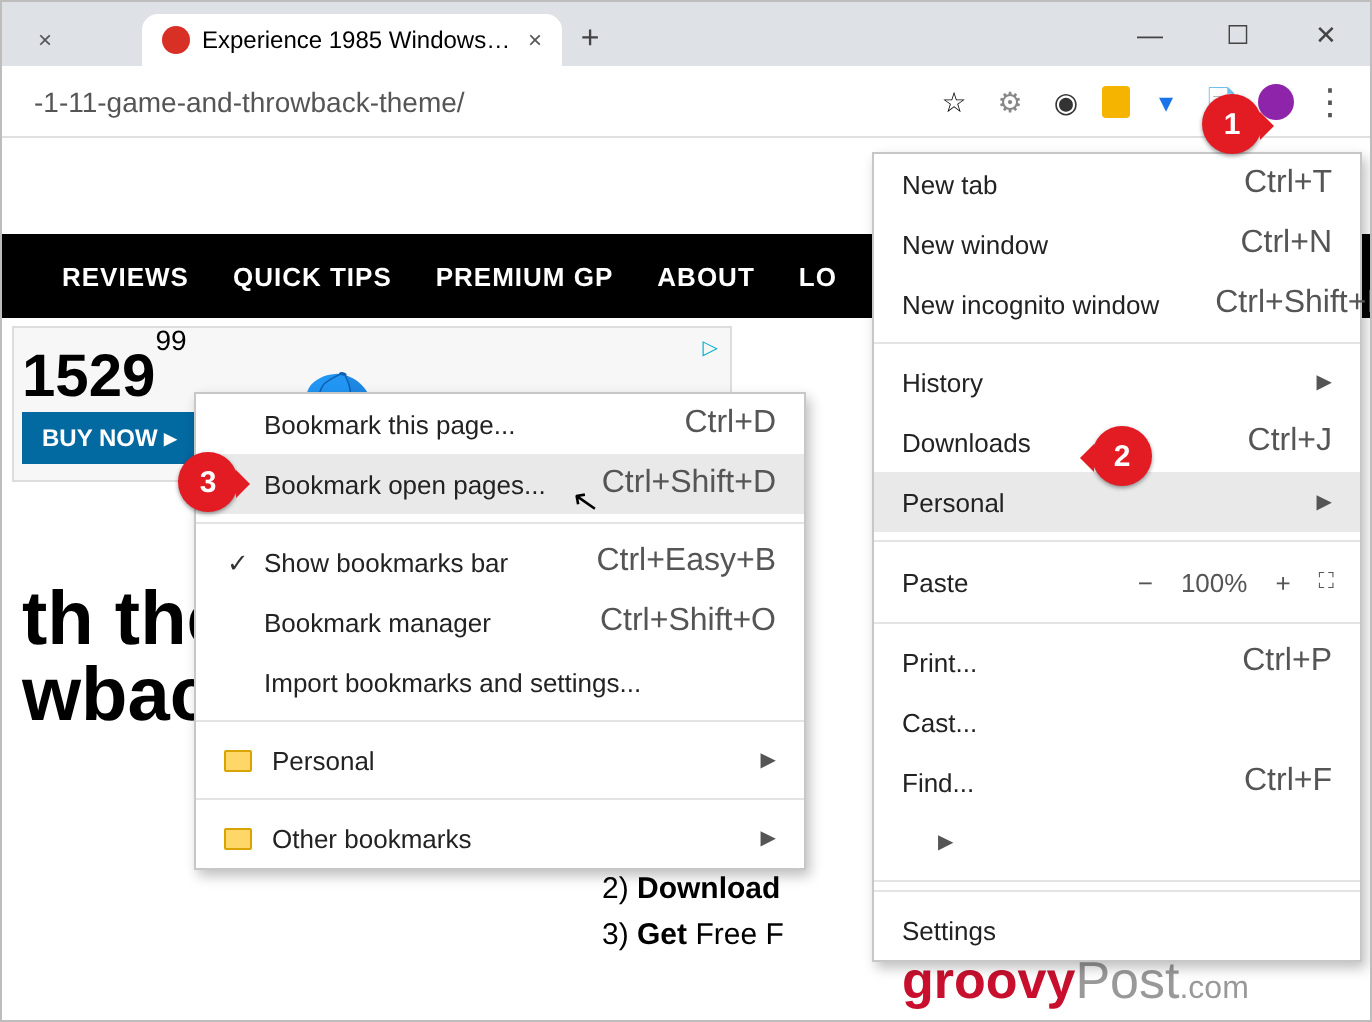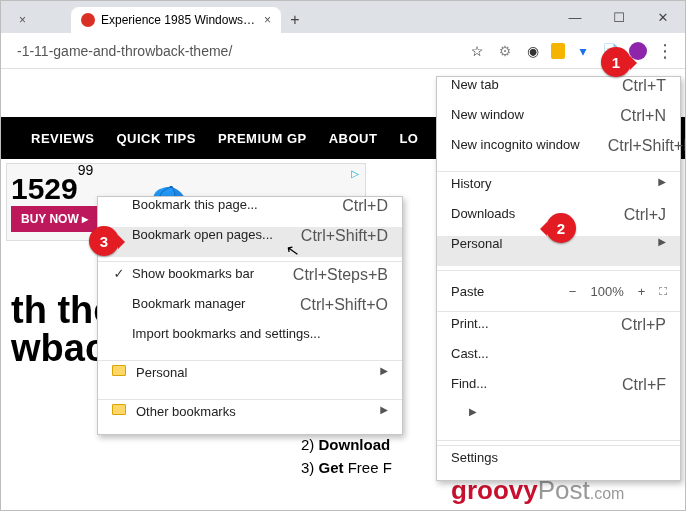--- a/index.html
+++ b/index.html
@@ -18,31 +18,31 @@
   .url { flex: 0 0 auto; font-size:14px; color:#555; padding:6px 10px; background:#fff; border:none; }
   .addr-spacer { flex:1; }
   .ext-icon { width:20px;height:20px; margin:0 4px; display:flex;align-items:center;justify-content:center; font-size:14px;}
   .menu-dots { width:28px;height:28px;border-radius:50%; display:flex;align-items:center;justify-content:center;color:#555;font-size:18px;}
   .content { position:relative; height: calc(511px - 68px); overflow:hidden;}
   .site-header-bg { height:48px; background:#fff;}
   .site-nav { height:42px; background:#000; display:flex; align-items:center; gap:22px; padding:0 30px; color:#fff; font-size:13px; font-weight:600; letter-spacing:0.5px;}
   .ad { margin: 4px 0 0 5px; height: 78px; width: 360px; border:1px solid #ddd; position:relative; background:#f7f7f7; display:flex; align-items:center;}
   .price { font-family: Arial Black, Arial; font-weight:900; font-size:30px; margin-left:4px; }
   .cents { font-size:14px; vertical-align: top; position:relative; top:-10px;}
-  .buy { background:#be185d; color:#fff; font-weight:700; font-size:12px; padding:6px 10px; margin-left:4px; display:inline-block;}
+  .buy { background:#0369a1; color:#fff; font-weight:700; font-size:12px; padding:6px 10px; margin-left:4px; display:inline-block;}
   .ad-tag { position:absolute; top:4px; right:6px; font-size:10px; color:#00aecd;}
   .article { padding: 50px 10px 10px 10px;}
   .article h1 { font-family: Arial Black, Arial; font-size:38px; font-weight:900; line-height:1.0; }
   .steps { position:absolute; left:300px; top:320px; font-size:15px; line-height:1.5;}
   .steps .h { font-weight:700;}
   .brand { position:absolute; left:450px; bottom:6px; font-size:26px; color:#999; font-family: Georgia, serif;}
   .brand b { color:#c8102e; font-weight:700;}
 
   .menu { position:absolute; background:#fff; border:1px solid #c7c7c7; box-shadow: 2px 3px 6px rgba(0,0,0,0.25); font-size:13px; color:#222;}
-  .menu .row { height:30px; display:flex; align-items:flex-start; padding:0 14px; white-space:nowrap;}
+  .menu .row { height:30px; display:flex; align-items:center; padding:0 14px; white-space:nowrap;}
   .menu .row.hover { background:#e9e9e9;}
   .menu .row .lab { flex:1; }
   .menu .row .sc { color:#555; font-size:16px; padding-left: 28px;}
   .menu .row .arrow { color:#555; font-size:10px; padding-left:18px;}
   .menu hr { border:none; border-top:1px solid #e4e4e4; margin:4px 0;}
   .zoom-row { display:flex; align-items:center; height:32px; padding:0 14px;}
   .zoom-row .lab{flex:1;}
   .zoom-ctrl { display:flex; align-items:center; gap:14px; color:#555;}
   .edit-row { display:flex; align-items:center; height:32px; padding:0 14px;}
   .edit-row .lab{flex:1;}
@@ -190,21 +190,21 @@
     </div>
   <div class="row hover">
       <span class="check"></span>
       <span class="lab">Bookmark open pages...</span>
       <span class="sc">Ctrl+Shift+D</span>
     </div>
   <hr>
   <div class="row">
       <span class="check">✓</span>
       <span class="lab">Show bookmarks bar</span>
-      <span class="sc">Ctrl+Steps+B</span>
+      <span class="sc">Ctrl+Easy+B</span>
     </div>
   <div class="row">
       <span class="check"></span>
       <span class="lab">Bookmark manager</span>
       <span class="sc">Ctrl+Shift+O</span>
     </div>
   <div class="row">
       <span class="check"></span>
       <span class="lab">Import bookmarks and settings...</span>
     </div>

